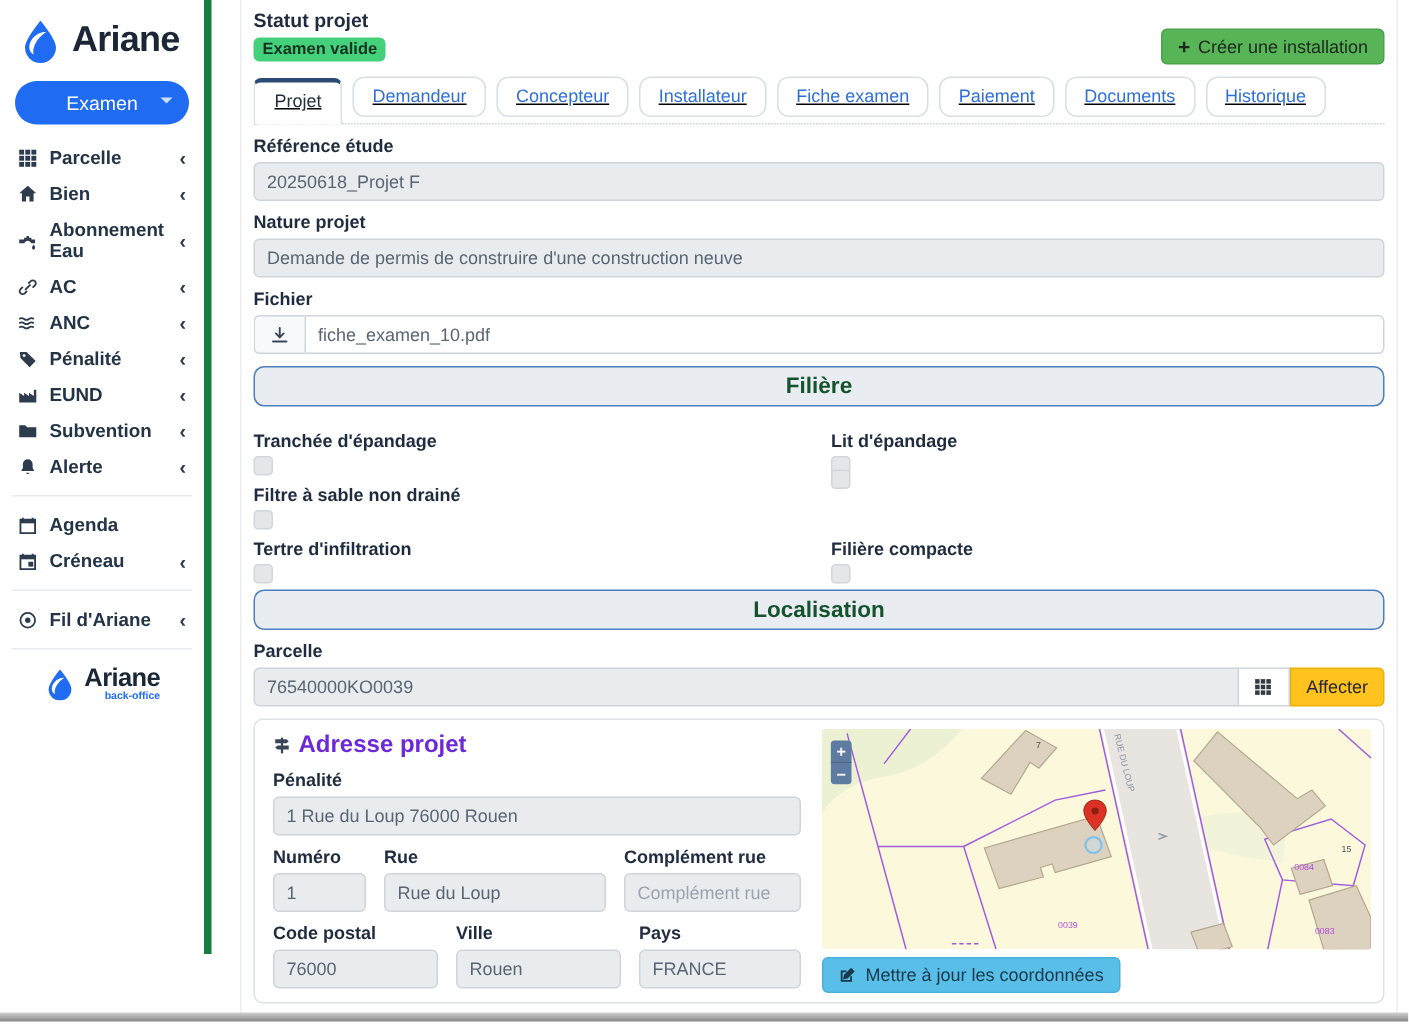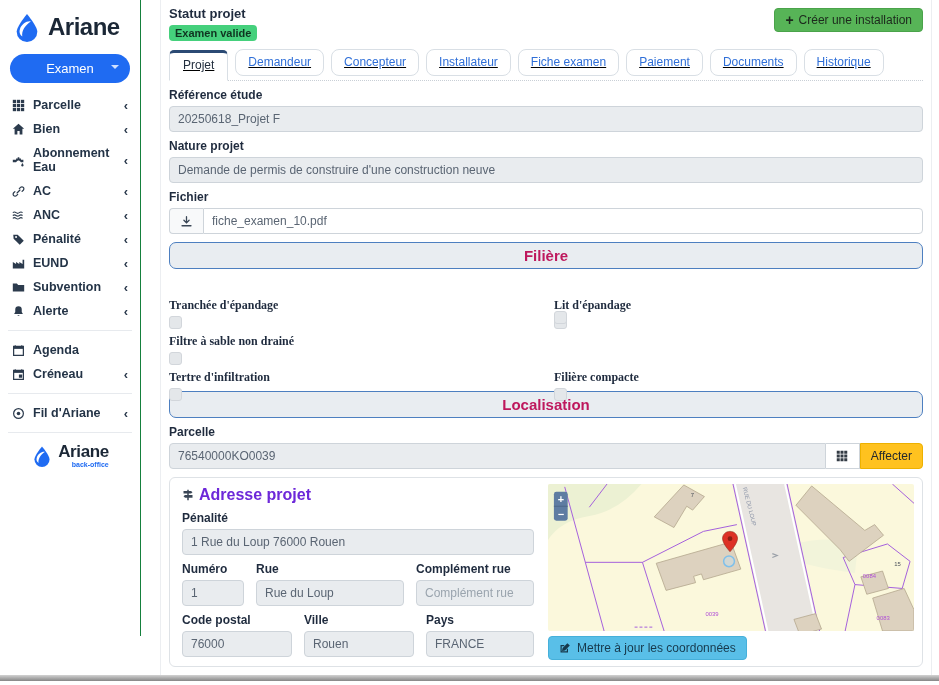--- a/index.html
+++ b/index.html
@@ -1,21 +1,21 @@
 <!DOCTYPE html>
 <html><head>
 <meta charset="utf-8">
 <style>
   * { box-sizing: border-box; margin: 0; padding: 0; }
   html,body { background:#fff; }
   body { font-family:"Liberation Sans", sans-serif; }
   .app { position:relative; width:939px; height:685px; background:#fff; overflow:hidden; }
 
   
-  .sidebar { position:absolute; left:0; top:0; width:141px; height:636px; background:#fff; border-right:1px solid #15803d; }
+  .sidebar { position:absolute; left:0; top:0; width:141px; height:636px; background:#fff; border-right:5px solid #15803d; }
   .logo { display:flex; align-items:center; gap:6px; padding:12px 10px 8px 12px; }
   .logo .brand-text { font-size:24px; font-weight:800; color:#1b2736; letter-spacing:-0.5px; }
   .home-pill { margin:4px 10px 10px 10px; height:29px; background:#1f6bf2; color:#fff; border:none; border-radius:16px;
     width:calc(100% - 20px); font-size:13px; display:flex; align-items:center; justify-content:center; position:relative; cursor:pointer; }
   .home-pill .caret { position:absolute; right:11px; top:11px; width:0; height:0; border-left:4px solid transparent; border-right:4px solid transparent; border-top:4px solid #cfe0ff; }
   .nav-item { display:flex; align-items:center; gap:8px; padding:5px 10px 5px 12px; font-size:12.5px; font-weight:600; color:#243447; cursor:pointer; }
   .nav-item svg { flex:0 0 auto; }
   .nav-item .lbl { flex:1; }
   .chev { color:#2b3a4d; font-size:13px; line-height:1; padding-right:2px; }
   .chev::after { content:"‹"; }
@@ -25,44 +25,44 @@
   .logo-bottom .nm { font-size:17px; font-weight:800; color:#1b2736; letter-spacing:-0.4px; line-height:1; }
   .logo-bottom .sub { font-size:7px; font-weight:700; color:#1f6bf2; text-align:right; margin-top:1px; }
 
   
   .main { position:absolute; left:160px; top:0; width:772px; height:677px; background:#fff;
     border-left:1px solid #eceef1; border-right:1px solid #eceef1; padding:6px 8px 0 8px; }
   .top-row { display:flex; justify-content:space-between; align-items:flex-start; }
   .status-label { font-size:13px; font-weight:700; color:#1f2b3e; }
   .badge { display:inline-block; margin-top:4px; background:#45d07c; color:#0f3320; font-size:11px; font-weight:700; padding:2px 6px; border-radius:4px; }
   .btn-create { display:flex; align-items:center; gap:5px; background:#57b457; border:1px solid #4aa34a; color:#1c281c;
-    border-radius:4px; padding:4px 10px; font-size:12px; cursor:pointer; margin-top:2px; }
+    border-radius:4px; padding:4px 10px; font-size:12px; cursor:pointer; margin-top:13px; }
   .btn-create .plus { font-weight:700; font-size:14px; line-height:1; }
   .btn-create .plus::before { content:"+"; }
 
   .tabs { display:flex; gap:7px; align-items:flex-end; margin-top:8px; border-bottom:1px dotted #c9cfd6;text-decoration:underline; }
   .tab { background:#fff; border:1px solid #d9dfe5; border-radius:8px; color:#2f6fd8; font-size:12px; padding:5px 12px 6px; margin-bottom:4px; cursor:pointer; font-family:inherit; }
   .tab.active { color:#222e3e; border-radius:5px 5px 0 0; border-top:3px solid #2b4a74; border-bottom:1px solid #fff; margin-bottom:-1px; padding:5px 13px 8px; }
 
   .form-label { display:block; font-size:12px; font-weight:700; color:#1f2b3e; margin:7px 0 4px; }
   .form-control { width:100%; height:26px; border:1px solid #ced4da; border-radius:4px; font-size:12px; color:#5a6573; padding:0 8px; background:#fff; font-family:inherit; }
   .form-control:disabled, .form-control.dis { background:#e9ecef; color:#5a6573; opacity:1; }
   .form-control::placeholder { color:#9aa4ae; }
 
   .input-group { display:flex; width:100%; }
   .ig-addon { width:34px; background:#f8f9fa; border:1px solid #ced4da; border-right:none; border-radius:4px 0 0 4px;
     display:flex; align-items:center; justify-content:center; cursor:pointer; }
   .input-group .form-control { border-radius:0 4px 4px 0; flex:1; }
 
   .section-bar { margin:8px 0 6px; border:1.5px solid #4d7fc0; background:#e9edf1; border-radius:7px; text-align:center;
-    font-size:15px; font-weight:700; color:#be185d; padding:4px 0; }
+    font-size:15px; font-weight:700; color:#14532d; padding:4px 0; }
 
   .opts { display:grid; grid-template-columns:1fr 1fr; column-gap:16px; }
   .opt { height:36px; }
-  .opt .form-label { margin:23px 0 3px;font-family:Liberation Serif, serif; }
+  .opt .form-label { margin:10px 0 3px; }
   .checkbox { width:13px; height:13px; background:#e4e7ea; border:1px solid #d2d6db; border-radius:3px; cursor:pointer; }
 
   .parcelle-row { display:flex; width:100%; }
   .parcelle-row .form-control { flex:1; border-radius:4px 0 0 4px; }
   .btn-grid { width:34px; border:1px solid #ced4da; border-left:none; background:#fff; display:flex; align-items:center; justify-content:center; cursor:pointer; }
   .btn-affecter { border:1px solid #edb100; background:#ffc21f; color:#23282e; font-size:12px; padding:0 10px; border-radius:0 4px 4px 0; cursor:pointer; font-family:inherit; }
 
   .card { margin-top:8px; border:1px solid #dee2e6; border-radius:6px; height:190px; padding:6px 8px 6px 12px; display:flex; gap:14px; }
   .card-left { width:352px; }
   .card-title { display:flex; align-items:center; gap:5px; font-size:16px; font-weight:700; color:#6d28d9; margin-top:2px; }

